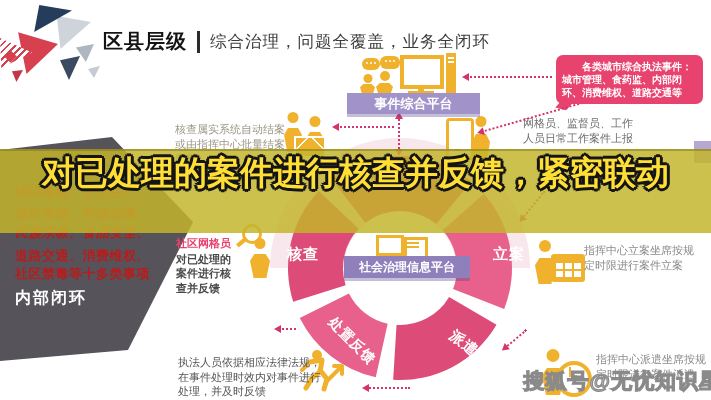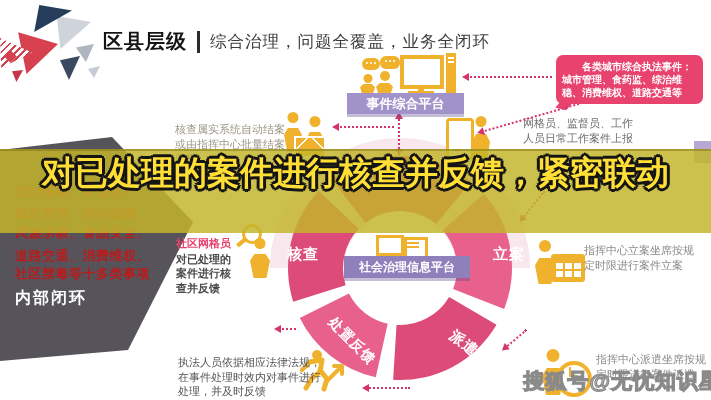--- a/index.html
+++ b/index.html
@@ -95,21 +95,21 @@
     </svg>
 
   <div class="ic" style="left:376px;top:235px;width:50px;height:24px;">
     <span class="abs" style="left:0;top:0;width:22px;height:15px;border:3px solid #F0B22C;background:#fff;"></span>
     <span class="abs yel" style="left:8px;top:18px;width:12px;height:3px;"></span>
     <span class="abs" style="left:28px;top:2px;width:18px;height:16px;border:3px solid #F0B22C;background:#fff;"></span>
     <span class="abs yel" style="left:31px;top:7px;width:12px;height:2px;"></span>
     <span class="abs yel" style="left:31px;top:11px;width:12px;height:2px;"></span>
   </div>
 
-  <div class="plat" style="left:347px;top:93px;width:117px;height:21px;line-height:21px;font-size:13px;background:#A193C9;">事件综合平台</div>
+  <div class="plat" style="left:347px;top:93px;width:133px;height:21px;line-height:21px;font-size:13px;background:#A193C9;">事件综合平台</div>
   <div class="plat" style="left:344px;top:256px;width:126px;height:22px;line-height:22px;font-size:12px;background:#8F80BC;">社会治理信息平台</div>
 
   <div class="ic" style="left:360px;top:56px;width:40px;height:42px;">
     <span class="abs yel" style="left:2px;top:2px;width:18px;height:12px;border-radius:6px;"></span>
     <span class="abs" style="left:6px;top:6px;width:2px;height:2px;background:#fff;border-radius:50%;"></span>
     <span class="abs" style="left:10px;top:6px;width:2px;height:2px;background:#fff;border-radius:50%;"></span>
     <span class="abs" style="left:14px;top:6px;width:2px;height:2px;background:#fff;border-radius:50%;"></span>
     <span class="abs yel" style="left:20px;top:0;width:20px;height:13px;border-radius:6px;"></span>
     <span class="abs" style="left:25px;top:4px;width:2px;height:2px;background:#fff;border-radius:50%;"></span>
     <span class="abs" style="left:29px;top:4px;width:2px;height:2px;background:#fff;border-radius:50%;"></span>
@@ -125,21 +125,21 @@
   </div>
   <div class="ic" style="left:400px;top:53px;width:56px;height:42px;">
     <span class="abs" style="left:0;top:2px;width:36px;height:26px;border:4px solid #F0B22C;background:#fff;"></span>
     <span class="abs yel" style="left:18px;top:32px;width:6px;height:6px;"></span>
     <span class="abs yel" style="left:8px;top:38px;width:26px;height:4px;"></span>
     <span class="abs yel" style="left:46px;top:0;width:10px;height:40px;"></span>
     <span class="abs" style="left:48px;top:4px;width:6px;height:2px;background:#fff;"></span>
     <span class="abs" style="left:48px;top:8px;width:6px;height:2px;background:#fff;"></span>
   </div>
 
-  <div class="bubble">各类城市综合执法事件：城市管理、食药监、综治维稳、消费维权、道路交通等</div>
+  <div class="bubble">各类城市综合执法事件：城市管理、食药监、内部闭环、消费维权、道路交通等</div>
   <div class="bubble-tail"></div>
 
   <div class="ic" style="left:282px;top:112px;width:50px;height:46px;">
     <span class="person" style="left:2px;top:0;width:18px;height:40px;">
         <span class="hd" style="width:11px;height:11px;"></span>
         <span class="bd" style="height:24px;"></span>
       </span>
     <span class="person" style="left:24px;top:4px;width:18px;height:40px;">
         <span class="hd" style="width:11px;height:11px;"></span>
         <span class="bd" style="height:24px;"></span>

